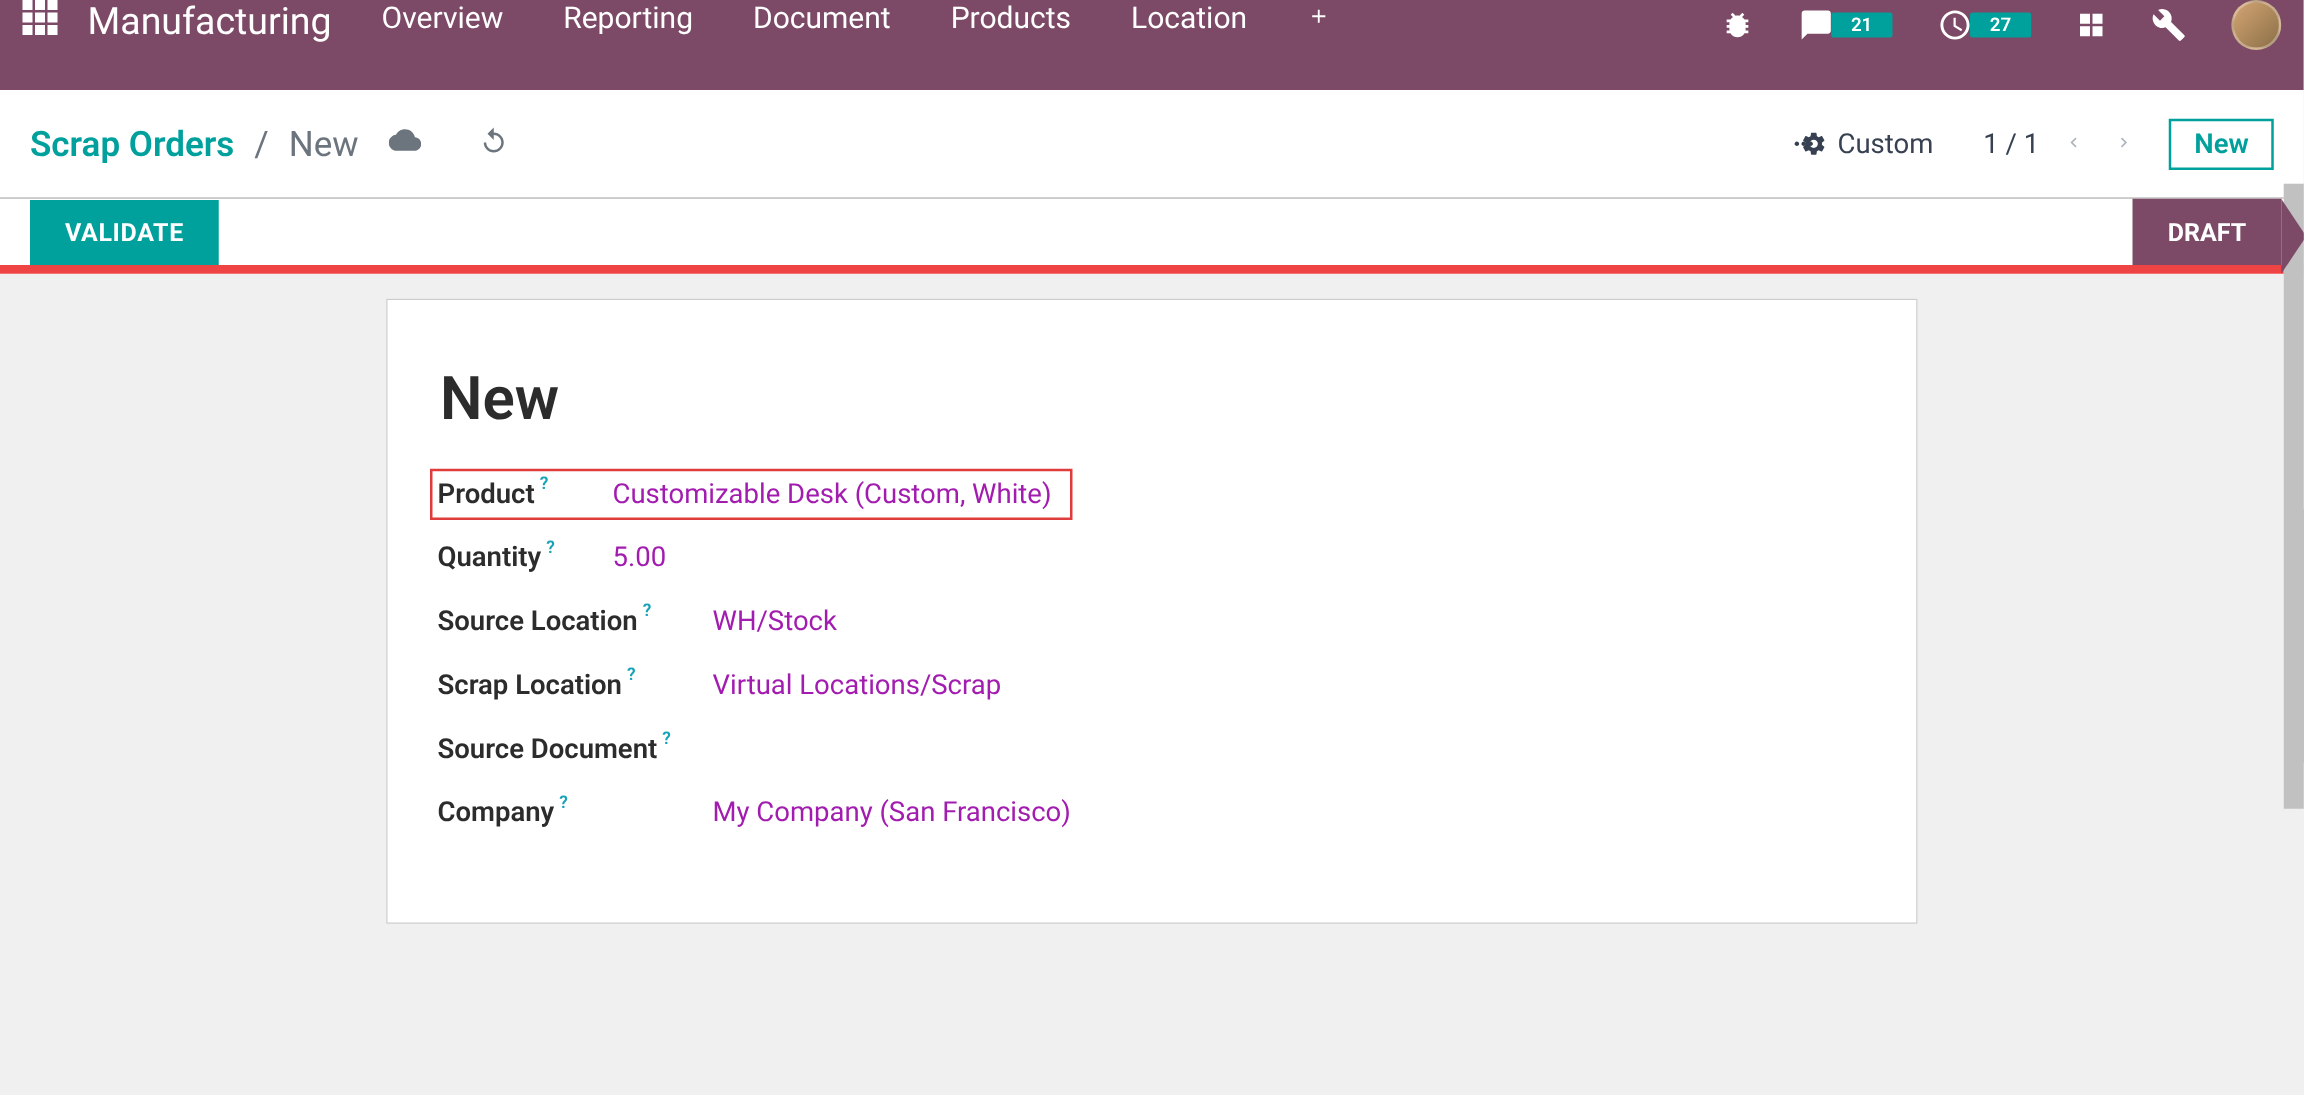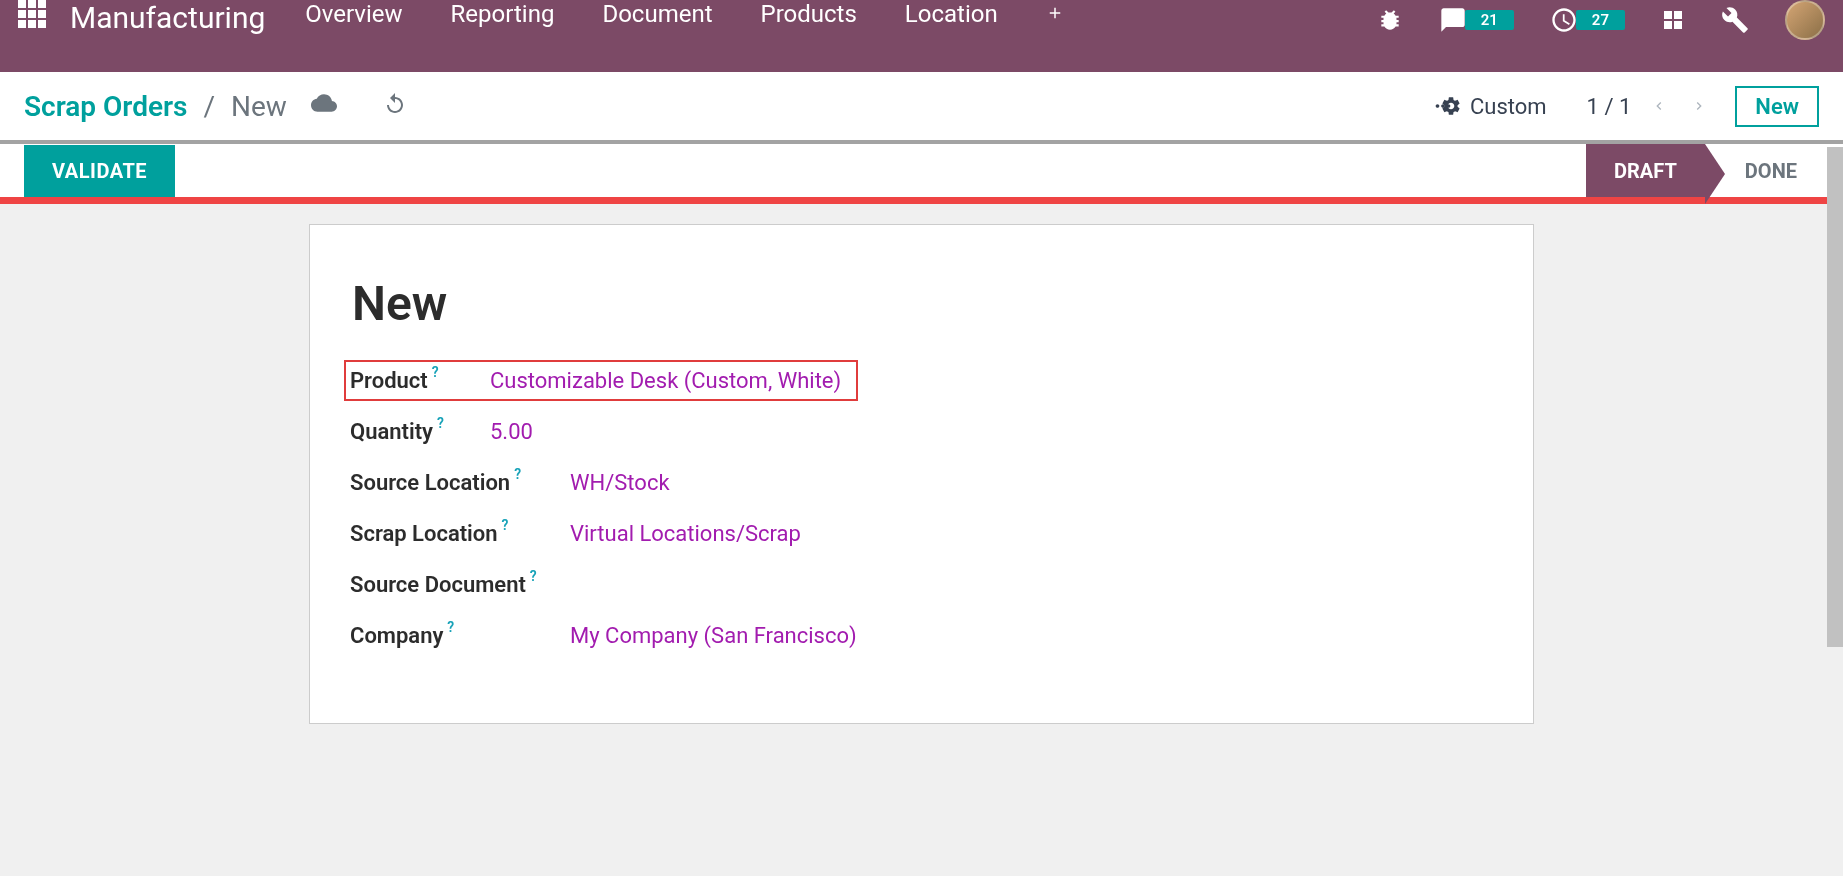--- a/index.html
+++ b/index.html
@@ -13,21 +13,21 @@
 .nav-menu { display: flex; gap: 48px; }
 .nav-item { font-size: 24px; font-weight: 400; cursor: pointer; }
 .nav-spacer { flex: 1; }
 .nav-right { display: flex; align-items: center; gap: 36px; }
 .nav-icon { cursor: pointer; display: flex; align-items: center; position: relative; }
 .nav-icon svg { fill: #fff; }
 .badge { background: #00a09d; color: #fff; font-size: 15px; padding: 1px 16px; border-radius: 2px; font-weight: 600; margin-left: -2px; }
 .avatar { width: 40px; height: 40px; border-radius: 50%; background: linear-gradient(135deg,#d4a574,#8b6f47); border: 2px solid rgba(255,255,255,0.3); cursor: pointer; }
 
 
-.control-bar { background: #fff; height: 72px; display: flex; align-items: center; padding: 0 24px; border-bottom: 4px solid #a3a3a3; }
+.control-bar { background: #fff; height: 87px; display: flex; align-items: center; padding: 0 24px; border-bottom: 1px solid #a3a3a3; }
 .breadcrumb { display: flex; align-items: center; gap: 16px; font-size: 28px; }
 .breadcrumb-link { color: #00a09d; font-weight: 600; cursor: pointer; }
 .breadcrumb-sep { color: #6c757d; }
 .breadcrumb-current { color: #6c757d; }
 .bc-icon { color: #6c757d; cursor: pointer; margin-left: 8px; }
 .control-spacer { flex: 1; }
 .action-btn { display: flex; align-items: center; gap: 8px; font-size: 22px; color: #374151; cursor: pointer; margin-right: 40px; }
 .pager { display: flex; align-items: center; gap: 16px; font-size: 22px; color: #374151; margin-right: 24px; }
 .pager-arrow { color: #adb5bd; cursor: pointer; font-size: 22px; padding: 0 4px; }
 .new-btn { border: 2px solid #00a09d; color: #00a09d; background: #fff; padding: 6px 18px; font-size: 22px; font-weight: 600; cursor: pointer; }
@@ -158,21 +158,20 @@
     </span>
   </div>
   <button class="new-btn">New</button>
 </div>
 
 <div class="status-bar">
   <button class="validate-btn">VALIDATE</button>
   <div class="status-spacer"></div>
   <div class="status-steps">
     <div class="status-step active">DRAFT</div>
-    <div class="status-step inactive">DONE</div>
   </div>
 </div>
 
 <div class="main">
   <div class="form-sheet">
     <h1 class="form-title">New</h1>
     <div class="form-rows">
 
       <div class="form-row highlighted">
         <div class="form-label" style="width:140px;text-align:right;">

